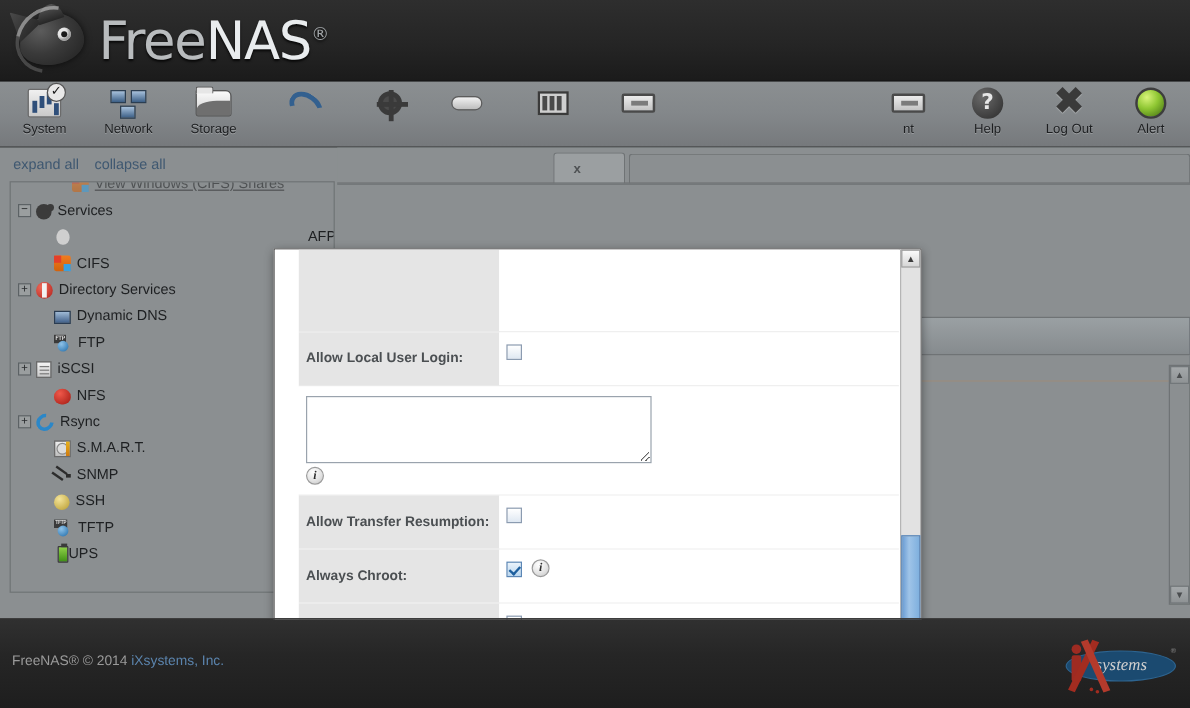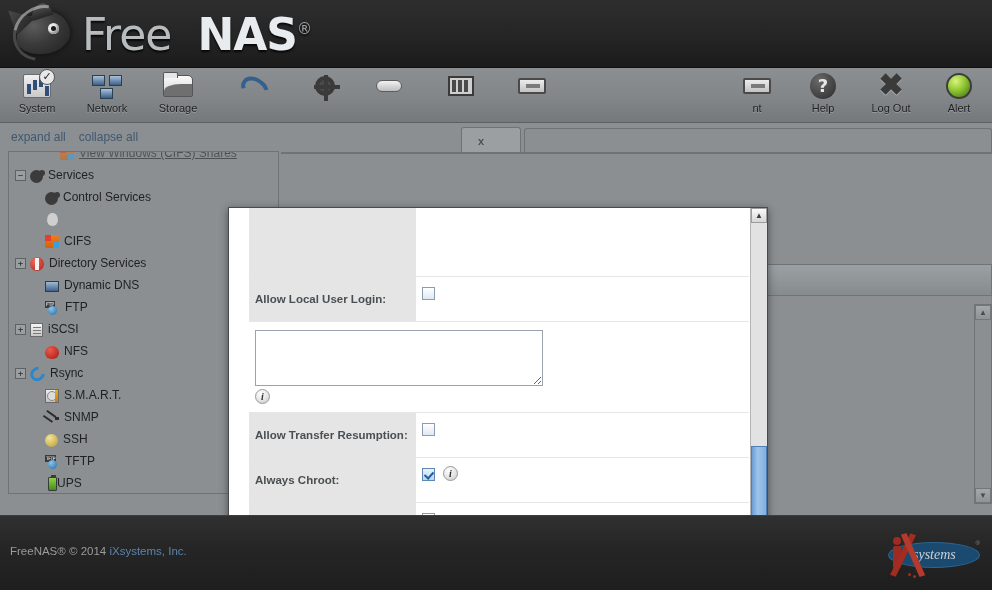--- a/index.html
+++ b/index.html
@@ -58,21 +58,21 @@
     border-left-color: rgba(170,170,170,.30);
     border-radius: 50%;
     transform: rotate(-35deg);
   }
   .brandtext {
     font-size: 44px; letter-spacing: -1px; line-height: 1;
     color: #b9bcbe; position: relative; top: 2px;
     text-shadow: 0 2px 2px rgba(0,0,0,.8);
     font-family: "DejaVu Sans", sans-serif;
   }
-  .brandtext b { color: #e9ecee; font-weight: bold; margin-left: 26px; }
+  .brandtext b { color: #e9ecee; font-weight: normal; }
   .brandtext .reg { font-size: 15px; vertical-align: super; color: #9fa3a6; }
 
   
   .toolbar {
     position: absolute; left: 0; top: 68px; width: 992px; height: 55px;
     background: linear-gradient(to bottom, #8b8f91 0%, #83878a 50%, #76797c 100%);
     border-bottom: 1px solid #5d6063;
   }
   .tb-item {
     position: absolute; top: 3px; width: 74px; text-align: center;
@@ -396,26 +396,20 @@
             <span class="tlabel">View Windows (CIFS) Shares</span>
           </div>
           <div class="trow">
             <span class="toggle">−</span>
             <span class="tico i-services"></span>
             <span class="tlabel">Services</span>
           </div>
           <div class="trow">
             <span class="tspace"></span>
             <span class="toggle none"></span>
-            <span class="tico i-services"></span>
-            <span class="tlabel">Control Services</span>
-          </div>
-          <div class="trow">
-            <span class="tspace"></span>
-            <span class="toggle none"></span>
             <span class="tico i-apple"></span>
             <span class="tlabel">AFP</span>
           </div>
           <div class="trow">
             <span class="tspace"></span>
             <span class="toggle none"></span>
             <span class="tico i-cifs"></span>
             <span class="tlabel">CIFS</span>
           </div>
           <div class="trow">

